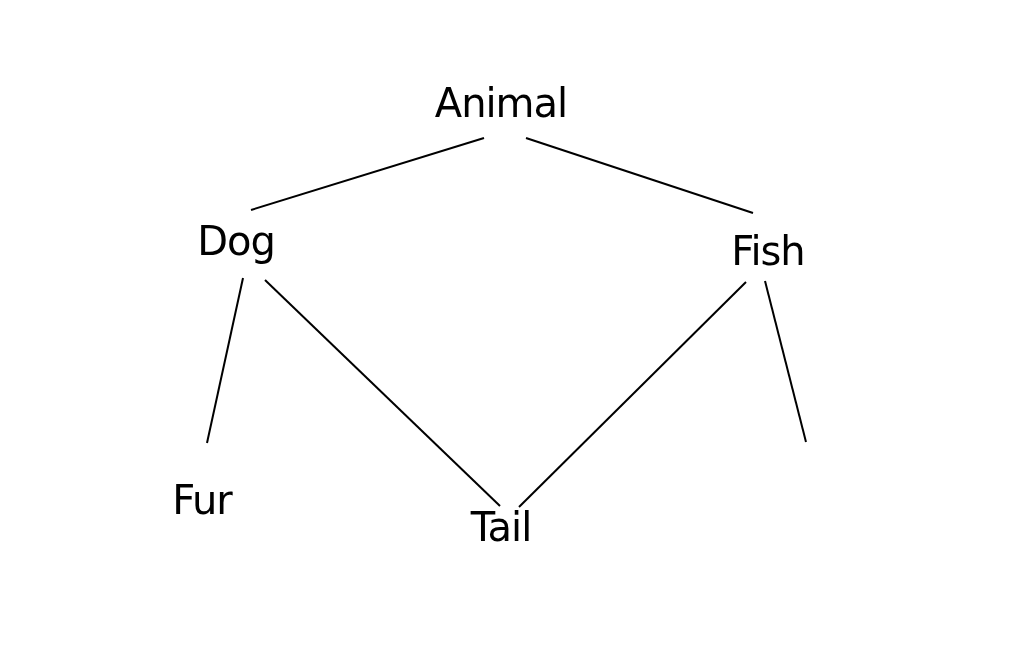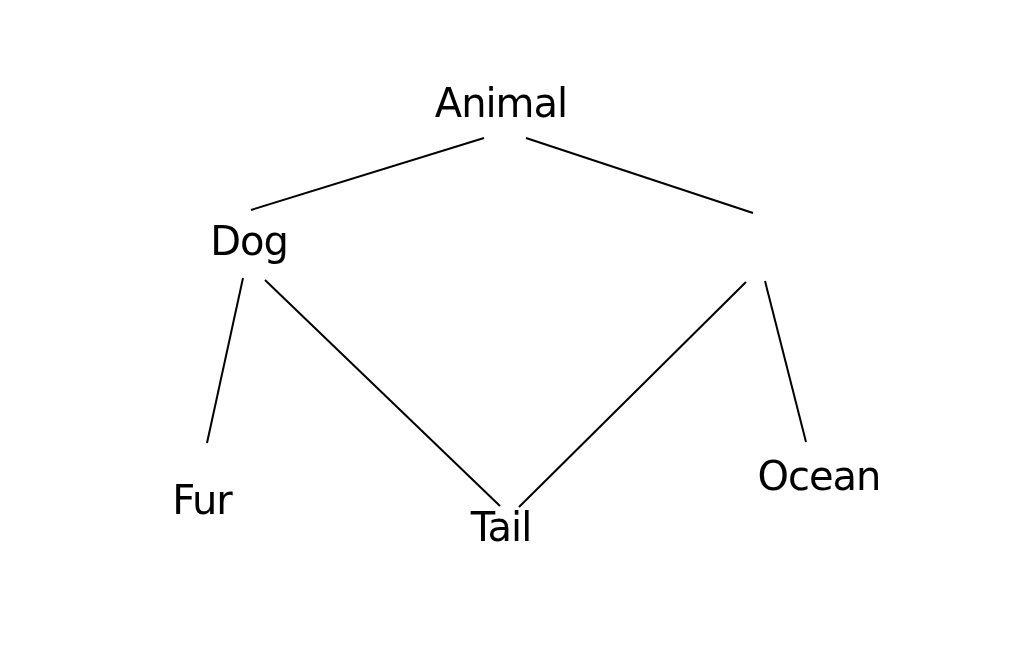--- a/index.html
+++ b/index.html
@@ -22,17 +22,17 @@
 <div id="canvas">
   <svg class="edges" width="1024" height="666">
     <line stroke="#000000" stroke-width="2" x1="484" y1="138" x2="251" y2="210"></line>
     <line stroke="#000000" stroke-width="2" x1="526" y1="138" x2="753" y2="213"></line>
     <line stroke="#000000" stroke-width="2" x1="243" y1="278" x2="207" y2="443"></line>
     <line stroke="#000000" stroke-width="2" x1="265" y1="280" x2="500" y2="506"></line>
     <line stroke="#000000" stroke-width="2" x1="746" y1="282" x2="519" y2="507"></line>
     <line stroke="#000000" stroke-width="2" x1="765" y1="281" x2="806" y2="442"></line>
   </svg>
   <div class="node" style="left: 501px; top: 103px;">Animal</div>
-  <div class="node" style="left: 249px; top: 241px;">Dog</div>
+  <div class="node" style="left: 236px; top: 241px;">Dog</div>
+  <div class="node" style="left: 768px; top: 251px;">Fish</div>
   <div class="node" style="left: 202px; top: 500px;">Fur</div>
   <div class="node" style="left: 501px; top: 527px;">Tail</div>
-  <div class="node" style="left: 819px; top: 476px;">Ocean</div>
 </div>
 
 </body></html>

